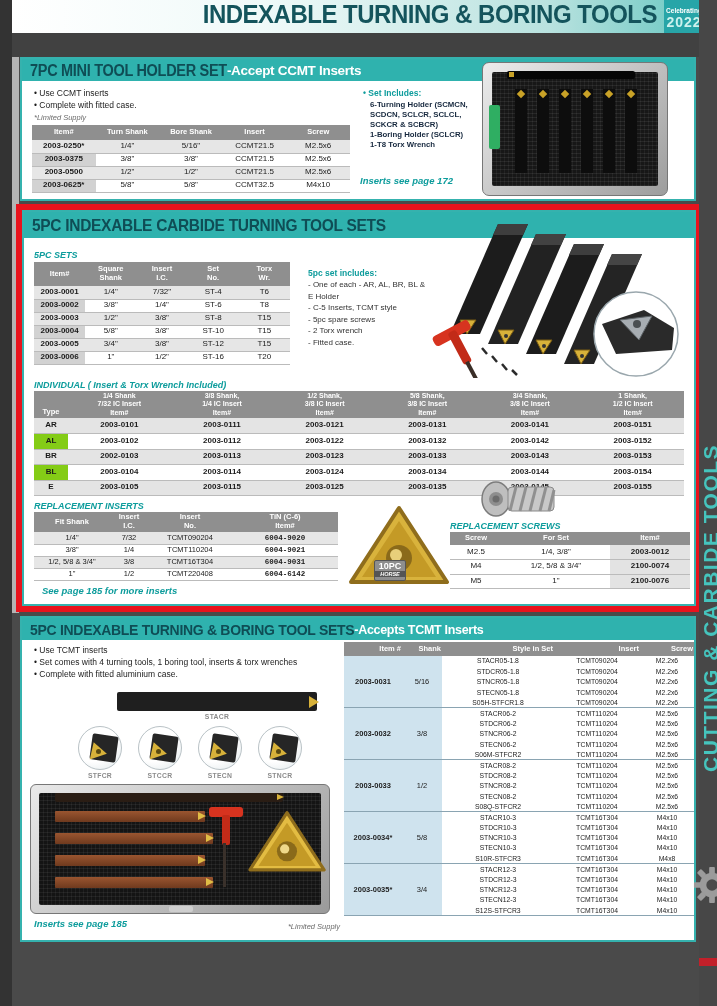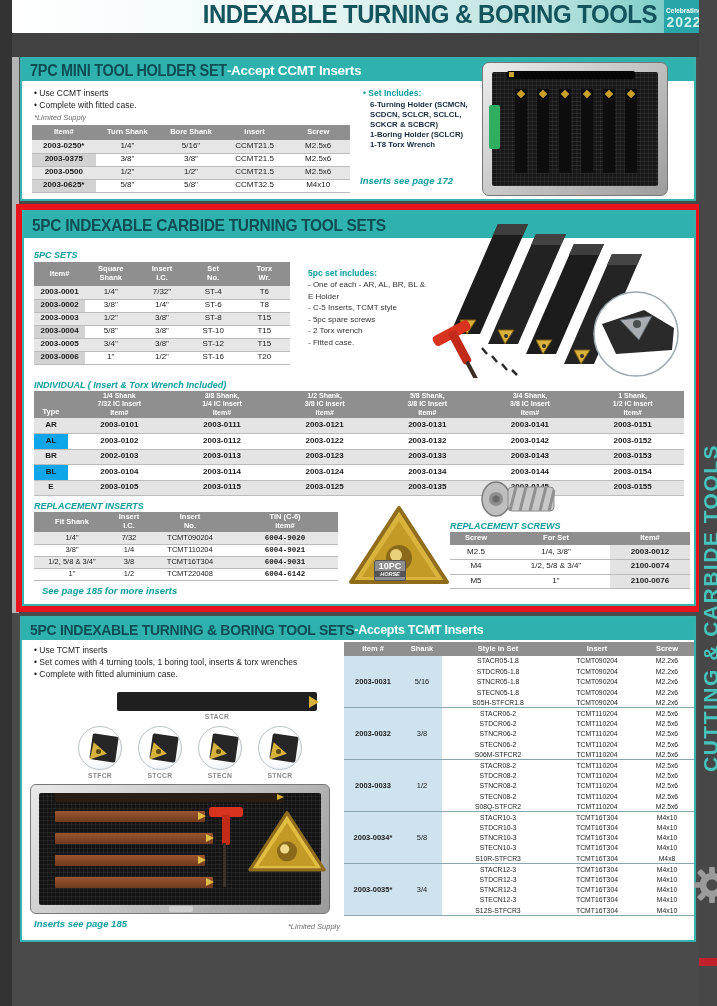--- a/index.html
+++ b/index.html
@@ -79,21 +79,21 @@
 
   .includes2 { position:absolute; left:286px; top:58px; width:122px; }
   .includes2 .inc-title { font-size:8.5px; }
   .inc2-item { font-size:8px; color:#333; line-height:11.5px; }
 
   .tind { left:12px; top:181px; width:650px; }
   .tind th { height:27px; font-size:7px; }
   .tind th:first-child { vertical-align:bottom; font-size:7.5px; }
   .tind td { height:15.5px; font-weight:bold; }
   .tind tbody tr:nth-child(odd) td { background:#e4e4e4; }
-  .tind td:first-child { font-weight:bold; background:#0ea5e9; }
+  .tind td:first-child { font-weight:bold; background:#84cc16; }
 
   .tri { left:12px; top:302px; width:304px; }
   .tri th { height:20px; }
   .tri td { height:12px; font-size:7.5px; }
   .tri tbody tr:nth-child(odd) td { background:#e6e6e6; }
   .tri td:last-child { font-weight:bold;font-family:Liberation Mono, monospace; }
 
   .trs { left:428px; top:322px; width:240px; }
   .trs th { height:13px; }
   .trs td { height:14.5px; }
@@ -133,21 +133,21 @@
   .photo3 .tool { position:absolute; left:24px; height:11px; background:linear-gradient(180deg,#9a5530,#6f3a1e); border-radius:1px; }
   .photo3 .tool::after { content:""; position:absolute; right:-1px; top:1px; border-left:8px solid #e0bc45;
     border-top:4.5px solid transparent; border-bottom:4.5px solid transparent; }
   .photo3 .rwrench { position:absolute; left:178px; top:22px; width:34px; height:10px; background:#d7331f; border-radius:3px; }
   .photo3 .rwrench::after { content:""; position:absolute; left:13px; top:8px; width:8px; height:30px; background:#c22b18; border-radius:2px; }
   .photo3 .rod { position:absolute; left:192px; top:58px; width:3px; height:44px; background:#3a312b; }
   .photo3 .clasp { position:absolute; left:138px; bottom:1px; width:24px; height:6px; background:#cfcfcf; border-radius:2px; }
 
   
   .t3 { left:322px; top:24px; width:350px; }
-  .t3 th { height:14px; font-size:7.5px; }
+  .t3 th { height:14px; font-size:7.5px;text-align:right; }
   .t3 td { height:10.4px; font-size:6.8px; padding:0 1px; border-bottom:none; color:#222; }
   .t3 td.item-cell { background:#cfe3ee; font-weight:bold; font-size:7.5px; border-bottom:1px solid #8aa4b2; }
   .t3 td.shank-cell { background:#cfe3ee; font-size:7.5px; border-bottom:1px solid #8aa4b2; }
   .t3 tr.group-end td { border-bottom:1px solid #8aa4b2; }
 
   
   #sidebar { position:absolute; left:687px; top:0; width:30px; height:1006px; background:#474747; }
   #vtext { position:absolute; left:687px; top:392px; width:30px; height:432px;
     writing-mode:vertical-rl; transform:rotate(180deg); text-align:center;
     font-size:21px; font-weight:bold; color:#45c4bd; letter-spacing:1.5px; white-space:nowrap; }

